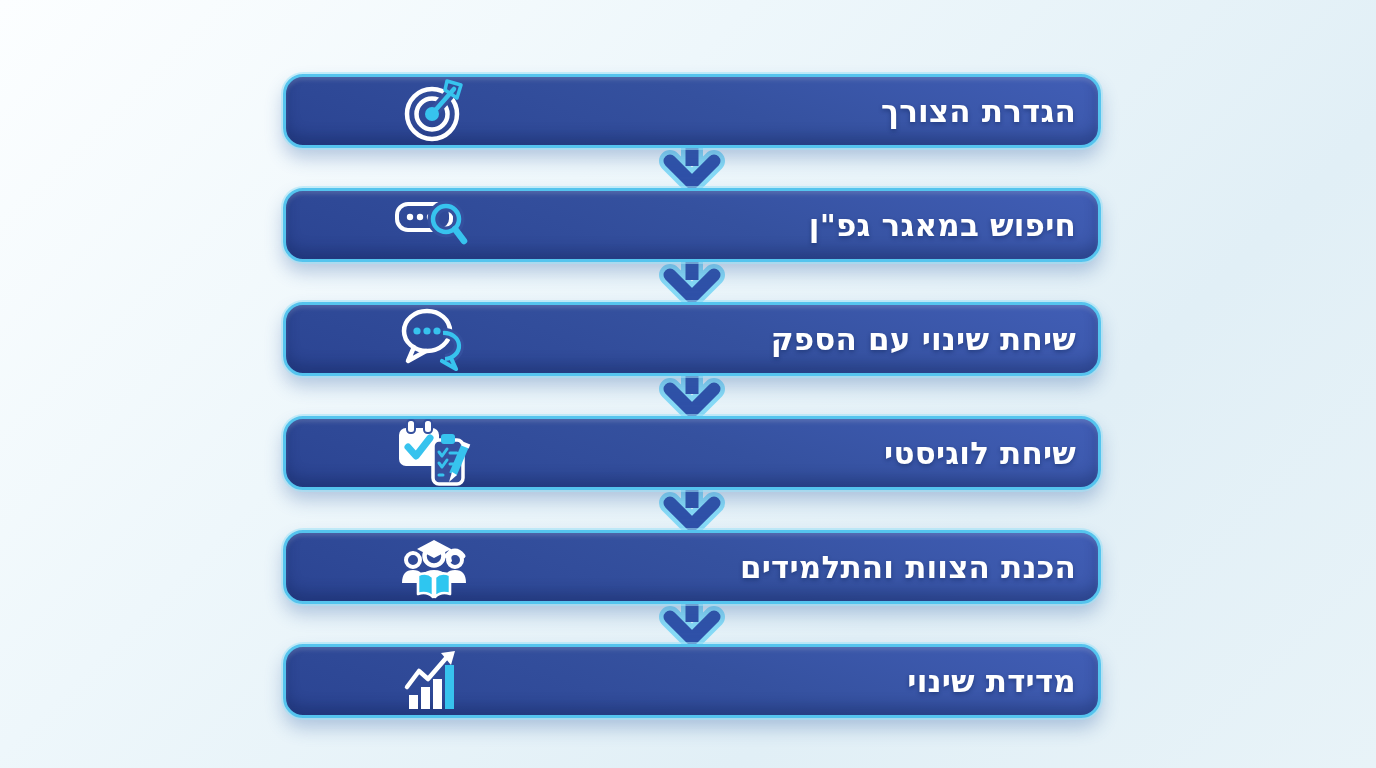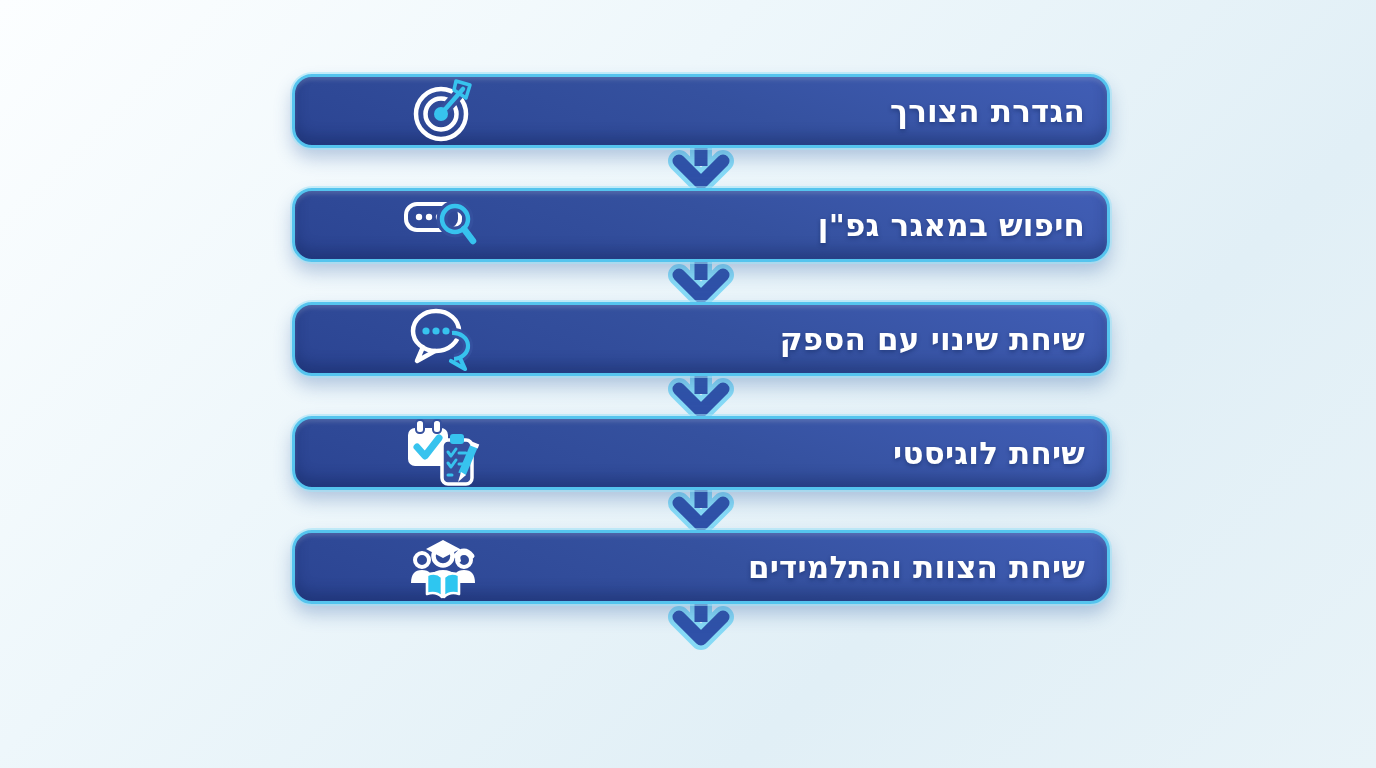--- a/index.html
+++ b/index.html
@@ -4,21 +4,21 @@
 <style>
   * { margin:0; padding:0; box-sizing:border-box; }
   html,body { width:1376px; height:768px; overflow:hidden; }
   body {
     font-family: "DejaVu Sans", "Liberation Sans", sans-serif;
     background: linear-gradient(135deg, #fcfeff 0%, #eef7fb 35%, #e1eff6 70%, #e8f3f8 100%);
     position: relative;
   }
   .flow {
     position: absolute;
-    left: 292px;
+    left: 283px;
     top: 74px;
     width: 818px;
     text-align: center;
   }
   .step-bar {
     position: relative;
     height: 74px;
     border-radius: 20px;
     background: linear-gradient(200deg, #415eb6 0%, #35519f 45%, #2b4492 100%);
     border: 3px solid #55c4ee;
@@ -184,26 +184,39 @@
         <circle cx="36" cy="23" r="9.5" fill="none" stroke="#ffffff" stroke-width="4.5"></circle>
         <path d="M19 16 L36 7 L53 16 L36 25 Z" fill="#ffffff"></path>
         <line x1="52" y1="16" x2="52" y2="26" stroke="#ffffff" stroke-width="2.8"></line>
         <circle cx="52" cy="27.5" r="2" fill="#ffffff"></circle>
         <path d="M20 55 Q20 37 36 37 Q52 37 52 55 Z" fill="#ffffff"></path>
         <path d="M20 42 Q29 38 35 44 L35 64 Q29 58 20 61 Z" fill="#2ec6f0" stroke="#ffffff" stroke-width="2.6" stroke-linejoin="round"></path>
         <path d="M52 42 Q43 38 37 44 L37 64 Q43 58 52 61 Z" fill="#2ec6f0" stroke="#ffffff" stroke-width="2.6" stroke-linejoin="round"></path>
         <line x1="36" y1="44" x2="36" y2="64" stroke="#ffffff" stroke-width="2"></line>
       </svg>
     </div>
-    <div class="step-label">שיחת הצוות והתלמידים</div>
-  </div>
-
-  <div class="connector">
-    <svg width="66" height="50" viewBox="0 0 66 50">
-      <line x1="33" y1="0" x2="33" y2="22" stroke="#86daf6" stroke-width="22"></line>
-      <path d="M11 17 L33 39 L55 17" fill="none" stroke="#86daf6" stroke-width="22" stroke-linecap="round" stroke-linejoin="round"></path>
-      <line x1="33" y1="0" x2="33" y2="22" stroke="#2f51a8" stroke-width="13"></line>
-      <path d="M11 17 L33 39 L55 17" fill="none" stroke="#2f51a8" stroke-width="13" stroke-linecap="round" stroke-linejoin="round"></path>
-    </svg>
-  </div>
-
+    <div class="step-label">הכנת הצוות והתלמידים</div>
+  </div>
+
+  <div class="connector">
+    <svg width="66" height="50" viewBox="0 0 66 50">
+      <line x1="33" y1="0" x2="33" y2="22" stroke="#86daf6" stroke-width="22"></line>
+      <path d="M11 17 L33 39 L55 17" fill="none" stroke="#86daf6" stroke-width="22" stroke-linecap="round" stroke-linejoin="round"></path>
+      <line x1="33" y1="0" x2="33" y2="22" stroke="#2f51a8" stroke-width="13"></line>
+      <path d="M11 17 L33 39 L55 17" fill="none" stroke="#2f51a8" stroke-width="13" stroke-linecap="round" stroke-linejoin="round"></path>
+    </svg>
+  </div>
+
+  <div class="step-bar">
+    <div class="icon-box">
+      <svg width="62" height="64" viewBox="0 0 62 64">
+        <rect x="6" y="46" width="9" height="14" fill="#ffffff"></rect>
+        <rect x="18" y="38" width="9" height="22" fill="#ffffff"></rect>
+        <rect x="30" y="30" width="9" height="30" fill="#ffffff"></rect>
+        <rect x="42" y="16" width="9" height="44" fill="#37c3ee"></rect>
+        <path d="M4 38 L16 22 L25 30 L44 8" fill="none" stroke="#ffffff" stroke-width="4.5" stroke-linecap="round" stroke-linejoin="round"></path>
+        <path d="M38 4 L52 2 L48 16 Z" fill="#ffffff"></path>
+      </svg>
+    </div>
+    <div class="step-label">מדידת שינוי</div>
+  </div>
 
 </div>
 
 </body></html>

